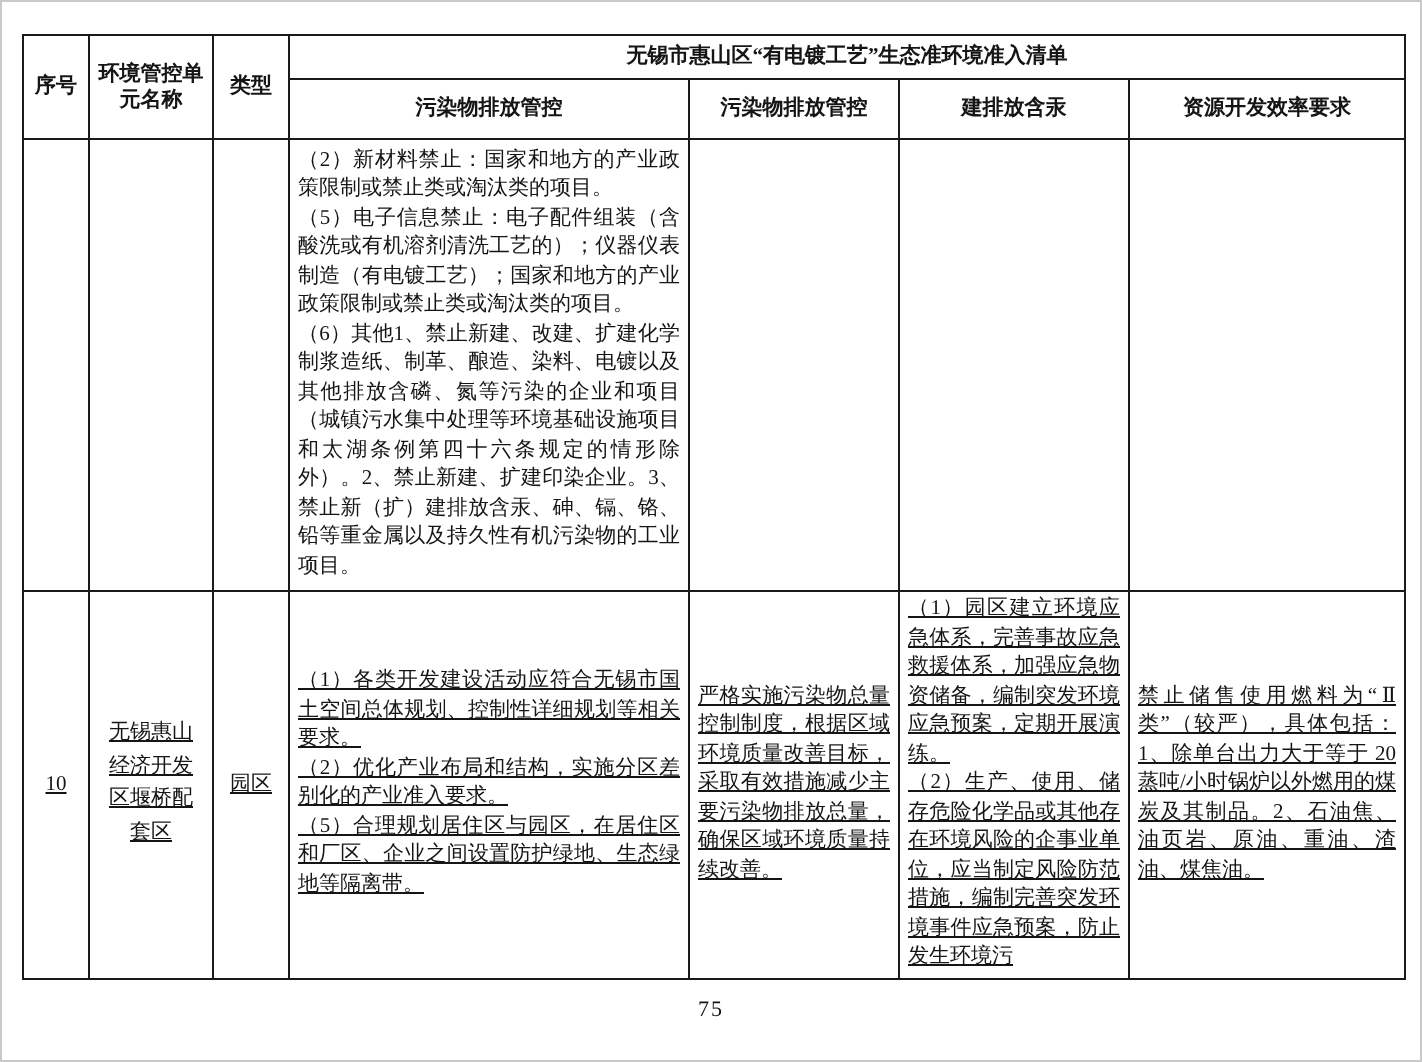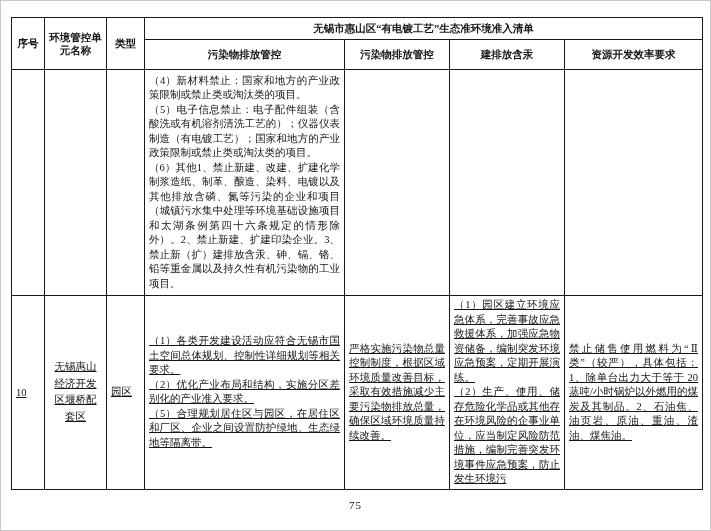--- a/index.html
+++ b/index.html
@@ -16,21 +16,21 @@
     border:1px solid #1a1a1a; padding:2px 4px; box-sizing:border-box;
     font-size:10.5px; vertical-align:middle; overflow:hidden;
     font-weight:normal; word-break:break-all;
   }
   .hdr th { font-weight:bold; text-align:center; line-height:13px; }
   tr.hdr-top th { height:22px; }
   tr.hdr-sub th { height:30px; }
   tr.r1 td { height:226px; }
   tr.r2 td { height:192px;text-decoration:underline; }
   .txt p { margin:0; text-align:justify; line-height:14.5px; }
-  .cell-center { }
+  .cell-center { text-align:center; }
   .unit-inner { width:44px; margin:17px auto; line-height:16.5px; text-align:center; }
   .v-top { vertical-align:middle; }
   .pageno {
     position:absolute; left:0; right:0; top:498px; text-align:center;
     font-size:11px; letter-spacing:1px;
   }
 </style>
 </head>
 <body>
 
@@ -60,21 +60,21 @@
       <th>污染物排放管控</th>
       <th>建排放含汞</th>
       <th>资源开发效率要求</th>
     </tr>
 
     <tr class="r1">
       <td class="cell-center"></td>
       <td class="cell-center"></td>
       <td class="cell-center"></td>
       <td class="txt v-top">
-        <p>（4）新材料禁止：国家和地方的产业政策限制或禁止类或淘汰类的项目。</p>
+        <p>（2）新材料禁止：国家和地方的产业政策限制或禁止类或淘汰类的项目。</p>
         <p>（5）电子信息禁止：电子配件组装（含酸洗或有机溶剂清洗工艺的）；仪器仪表制造（有电镀工艺）；国家和地方的产业政策限制或禁止类或淘汰类的项目。</p>
         <p>（6）其他1、禁止新建、改建、扩建化学制浆造纸、制革、酿造、染料、电镀以及其他排放含磷、氮等污染的企业和项目（城镇污水集中处理等环境基础设施项目和太湖条例第四十六条规定的情形除外）。2、禁止新建、扩建印染企业。3、禁止新（扩）建排放含汞、砷、镉、铬、铅等重金属以及持久性有机污染物的工业项目。</p>
       </td>
       <td></td>
       <td></td>
       <td></td>
     </tr>
 
     <tr class="r2">
       <td class="cell-center">10</td>

